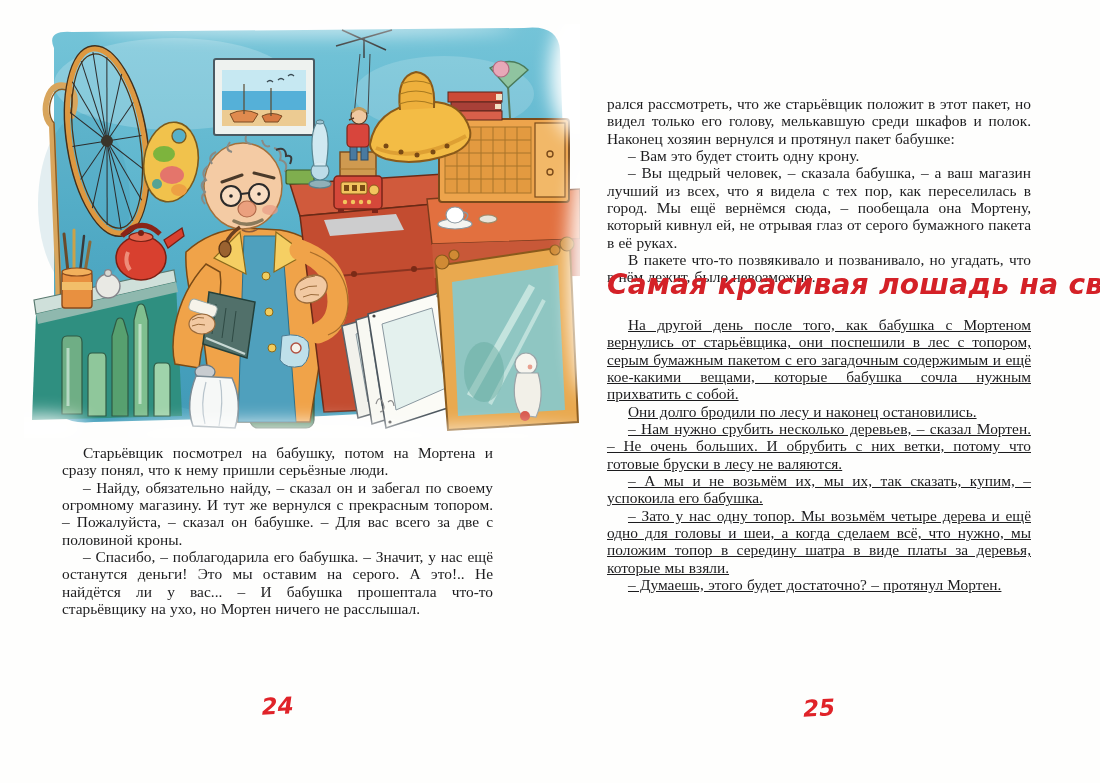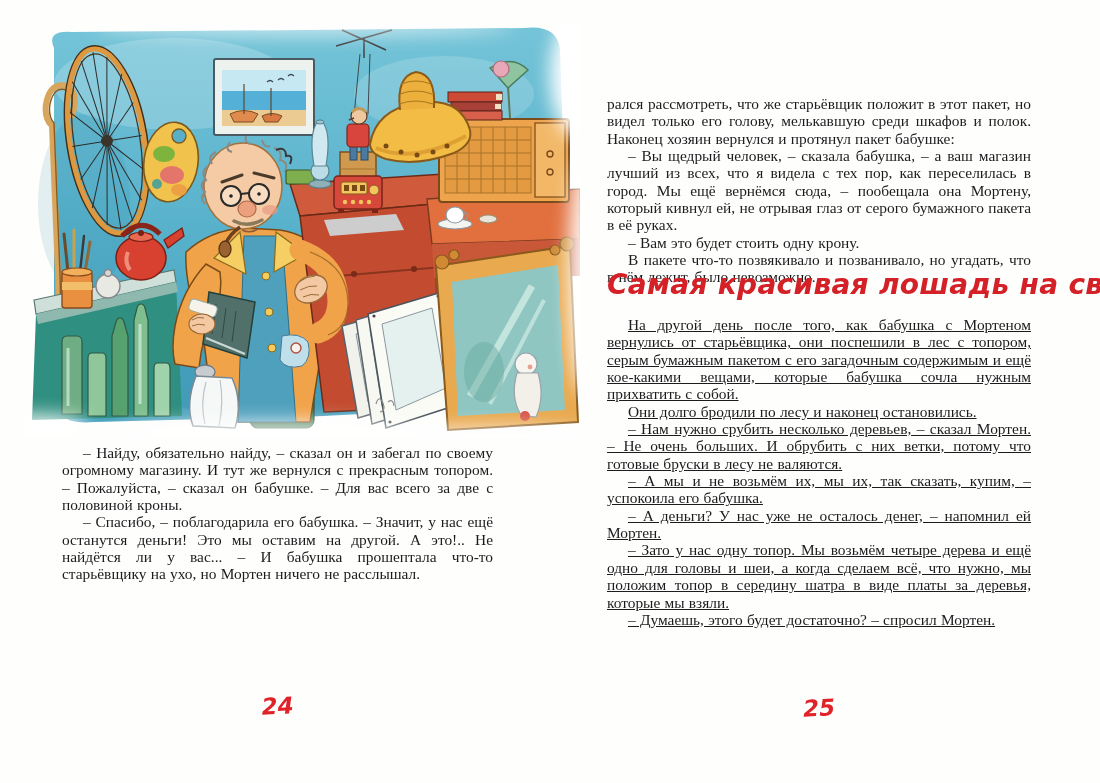--- a/index.html
+++ b/index.html
@@ -368,40 +368,40 @@
       <ellipse cx="280" cy="2" rx="210" ry="10" opacity="0.6"></ellipse>
       <ellipse cx="250" cy="410" rx="160" ry="13" opacity="0.8"></ellipse>
       <ellipse cx="16" cy="404" rx="48" ry="14" opacity="0.85"></ellipse>
       <ellipse cx="470" cy="412" rx="100" ry="10" opacity="0.7"></ellipse>
     </g>
   </svg>
   </div>
 
   <div class="col col-left">
 
+      <p class="para">Старьёвщик посмотрел на бабушку, потом на Мортена и сразу понял, что к нему пришли серьёзные люди.</p>
       <p class="para">– Найду, обязательно найду, – сказал он и забегал по своему огромному магазину. И тут же вернулся с прекрасным топором. – Пожалуйста, – сказал он бабушке. – Для вас всего за две с половиной кроны.</p>
-      <p class="para">– Спасибо, – поблагодарила его бабушка. – Значит, у нас ещё останутся деньги! Это мы оставим на другой. А это!.. Не найдётся ли у вас... – И бабушка прошептала что-то старьёвщику на ухо, но Мортен ничего не расслышал.</p>
+      <p class="para">– Спасибо, – поблагодарила его бабушка. – Значит, у нас ещё останутся деньги! Это мы оставим на серого. А это!.. Не найдётся ли у вас... – И бабушка прошептала что-то старьёвщику на ухо, но Мортен ничего не расслышал.</p>
     </div>
   <div class="folio folio-left">24</div>
 
   <div class="col col-right-top">
 
   <p class="para no-indent">рался рассмотреть, что же старьёвщик положит в этот пакет, но видел только его голову, мелькавшую среди шкафов и полок. Наконец хозяин вернулся и протянул пакет бабушке:</p>
+      <p class="para">– Вам это будет стоить одну крону.</p>
       <p class="para">– Вы щедрый человек, – сказала бабушка, – а ваш магазин лучший из всех, что я видела с тех пор, как переселилась в город. Мы ещё вернёмся сюда, – пообещала она Мортену, который кивнул ей, не отрывая глаз от серого бумажного пакета в её руках.</p>
-      <p class="para">– Вам это будет стоить одну крону.</p>
       <p class="para">В пакете что-то позвякивало и позванивало, но угадать, что в нём лежит, было невозможно.</p>
     </div>
 
   <h2 class="chapter-heading">Самая красивая лошадь на свете</h2>
 
   <div class="col col-right-bottom">
 
   <p class="para">На другой день после того, как бабушка с Мортеном вернулись от старьёвщика, они поспешили в лес с топором, серым бумажным пакетом с его загадочным содержимым и ещё кое-какими вещами, которые бабушка сочла нужным прихватить с собой.</p>
       <p class="para">Они долго бродили по лесу и наконец остановились.</p>
       <p class="para">– Нам нужно срубить несколько деревьев, – сказал Мортен. – Не очень больших. И обрубить с них ветки, потому что готовые бруски в лесу не валяются.</p>
       <p class="para">– А мы и не возьмём их, мы их, так сказать, купим, – успокоила его бабушка.</p>
-      <p class="para">– А деньги? У нас уже не осталось денег, – напомнил ей Мортен.</p>
       <p class="para">– Зато у нас одну топор. Мы возьмём четыре дерева и ещё одно для головы и шеи, а когда сделаем всё, что нужно, мы положим топор в середину шатра в виде платы за деревья, которые мы взяли.</p>
-      <p class="para">– Думаешь, этого будет достаточно? – спросил Мортен.</p>
+      <p class="para">– Думаешь, этого будет достаточно? – протянул Мортен.</p>
     </div>
   <div class="folio folio-right">25</div>
 
 </div>
 
 </body></html>

